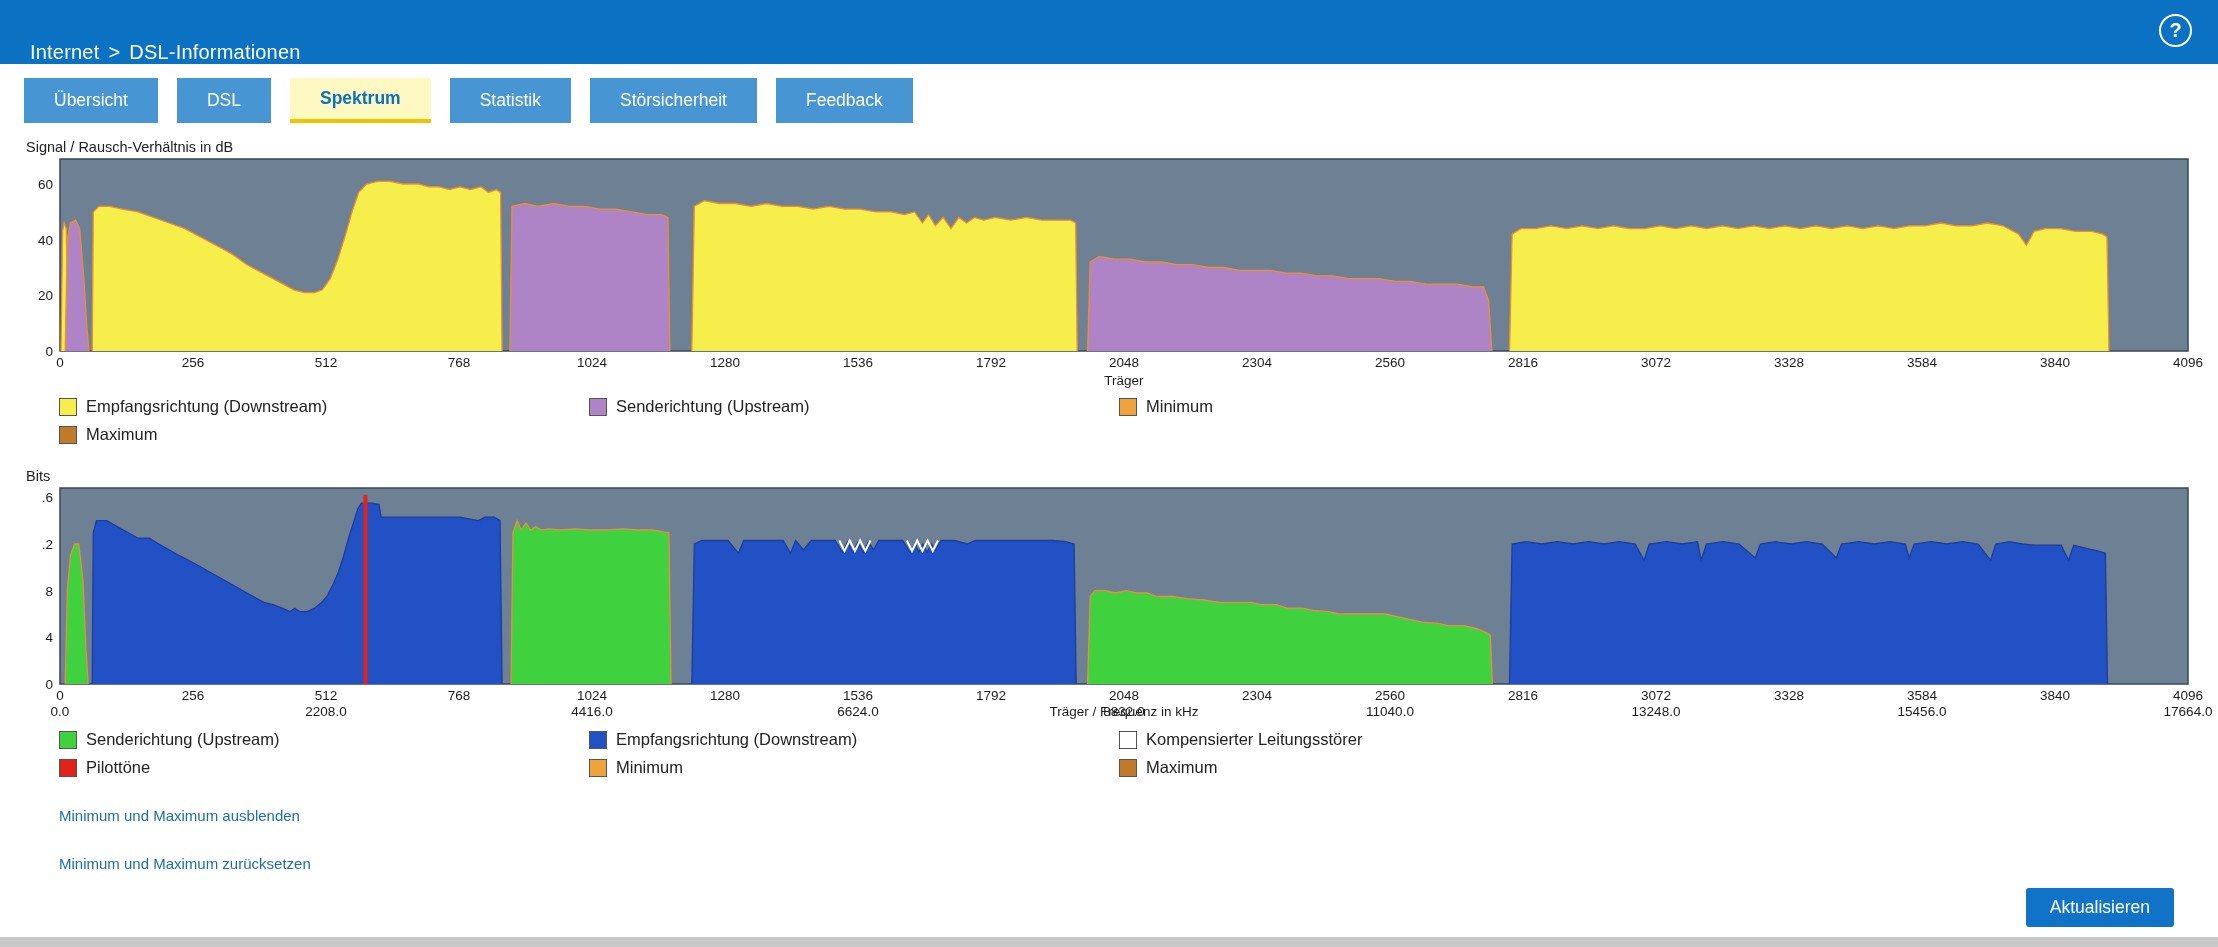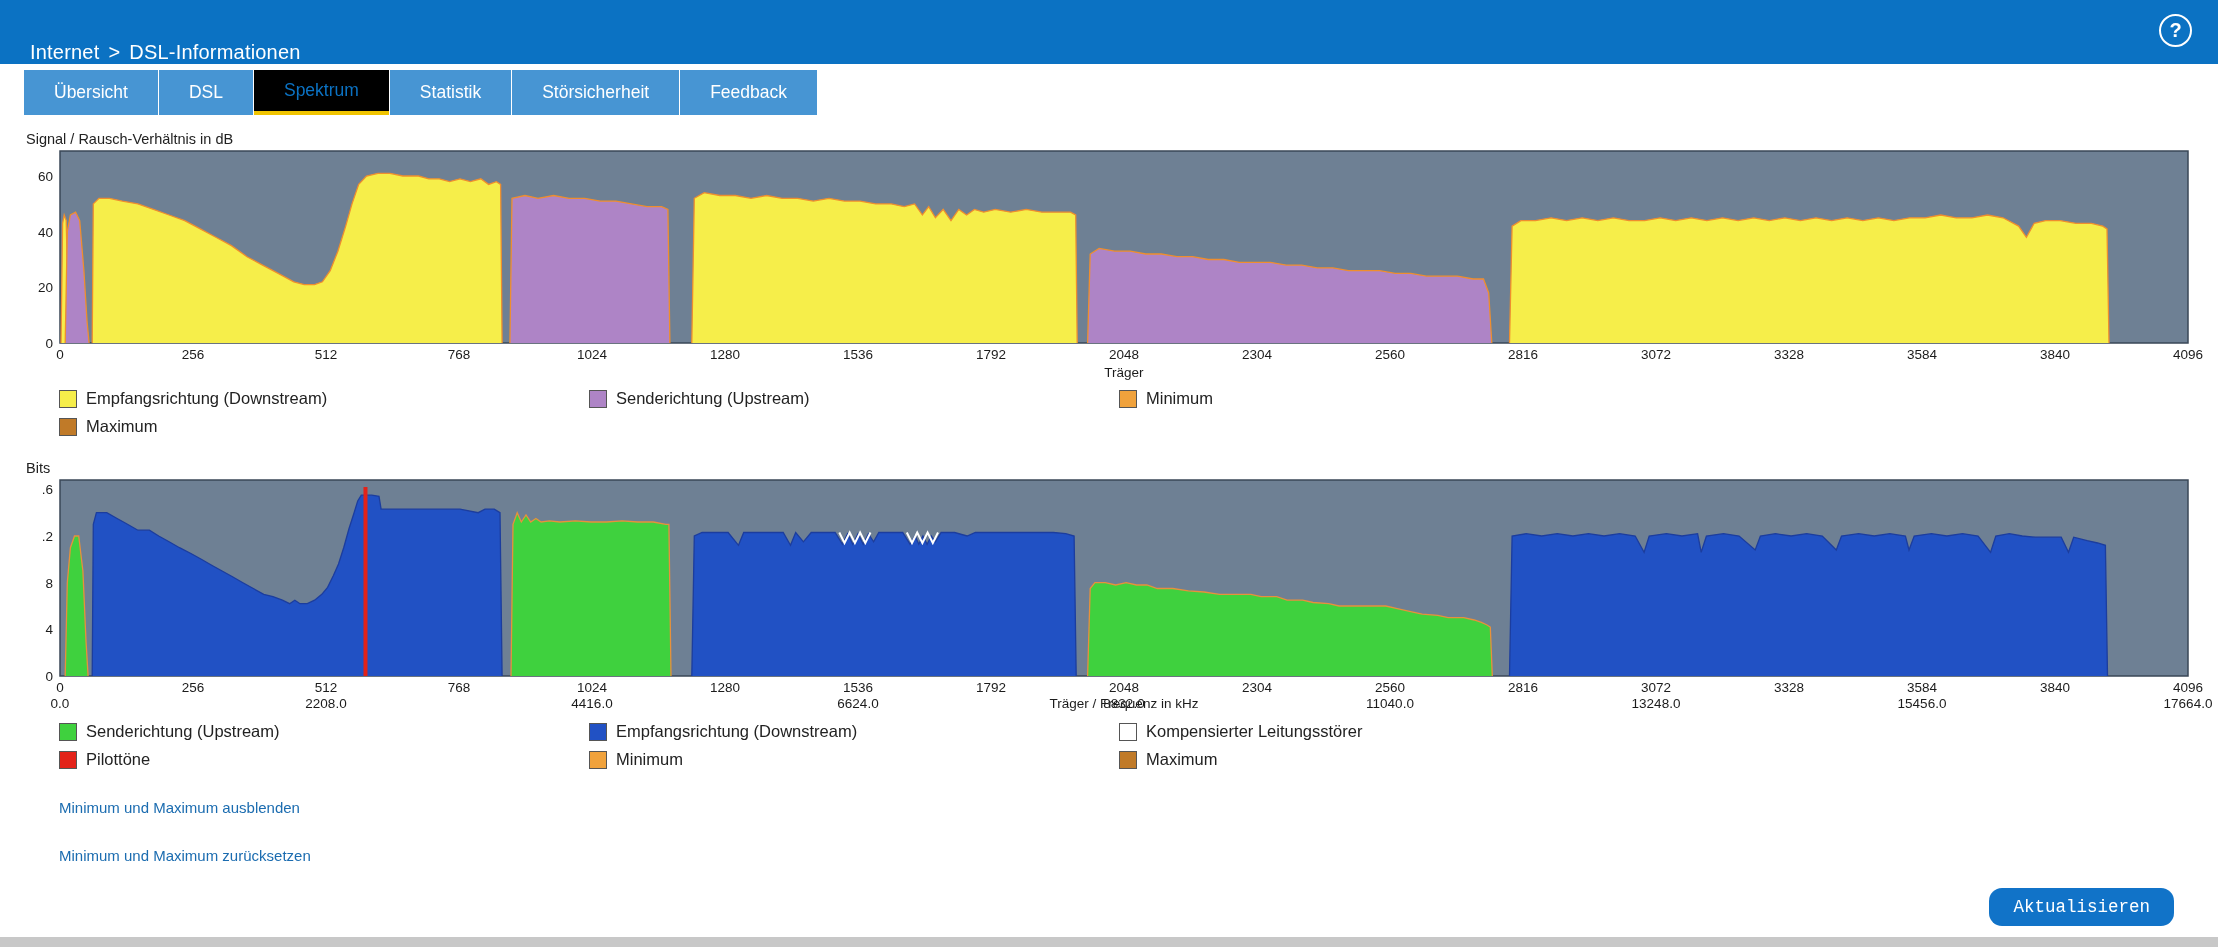--- a/index.html
+++ b/index.html
@@ -4,40 +4,40 @@
 <style>
   html,body{margin:0;padding:0}
   body{width:2218px;height:947px;background:#fff;font-family:"Liberation Sans",sans-serif;overflow:hidden}
   .page{position:relative;width:2218px;height:947px;background:#fff}
 
   header{position:relative;height:64px;background:var(--header-bg,#0b72c3);display:flex;align-items:flex-end;padding:0 30px;box-sizing:border-box;color:#fff}
   .breadcrumb{font-size:20px;letter-spacing:.2px}
   .breadcrumb .sep{margin:0 9px}
   .help{position:absolute;right:26px;top:14px;width:33px;height:33px;border:2.5px solid #fff;border-radius:50%;display:flex;align-items:center;justify-content:center;font-size:20px;font-weight:bold;box-sizing:border-box;cursor:pointer}
 
-  .tabs{display:flex;gap:1px;padding:6px 0 0 24px}
+  .tabs{display:flex;gap:19px;padding:14px 0 0 24px}
   .tab{background:var(--tab-bg,#4795d3);color:#fff;font-size:17.5px;padding:0 30px;height:45px;line-height:45px;box-sizing:border-box;cursor:pointer;white-space:nowrap}
-  .tab.active{background:#000000;color:var(--tab-active-text,#0b72c3);border-bottom:4px solid var(--tab-underline,#f0c400);line-height:41px;font-weight:normal}
+  .tab.active{background:#fef9c3;color:var(--tab-active-text,#0b72c3);border-bottom:4px solid var(--tab-underline,#f0c400);line-height:41px;font-weight:bold}
 
   .content{padding-left:26px}
   .chart-title{font-size:14.5px;color:#222;margin:16px 0 2px 0}
   .chart-title.second{margin-top:24px}
   svg{display:block;overflow:visible}
   .ax{font-size:13.5px;fill:#1c1c1c}
 
   .legend{display:grid;grid-template-columns:530px 530px auto;row-gap:9px;margin:8px 0 0 33px}
   .legend-item{display:flex;align-items:flex-end;gap:9px;font-size:16.5px;color:#222}
   .swatch{width:18px;height:18px;border:1px solid #555;box-sizing:border-box;flex:0 0 auto}
 
   .links{margin:30px 0 0 33px}
   .link{display:block;color:var(--link,#1b6cb0);font-size:15px;text-decoration:none;cursor:pointer}
   .link + .link{margin-top:31px}
 
   .action-bar{position:absolute;right:44px;top:888px}
-  button.refresh{background:var(--button-bg,#1173c8);color:#fff;border:none;font-size:17.5px;padding:9px 24px;border-radius:13px;cursor:pointer;font-family:Liberation Mono, monospace}
+  button.refresh{background:var(--button-bg,#1173c8);color:#fff;border:none;font-size:17.5px;padding:9px 24px;border-radius:3px;cursor:pointer;font-family:Liberation Sans, sans-serif}
 
   .bottom-strip{position:absolute;left:0;bottom:0;width:100%;height:10px;background:var(--strip,#c8c8c8)}
 </style>
 </head>
 <body>
 
 <div class="page">
 
   <header>
     <div class="breadcrumb">

